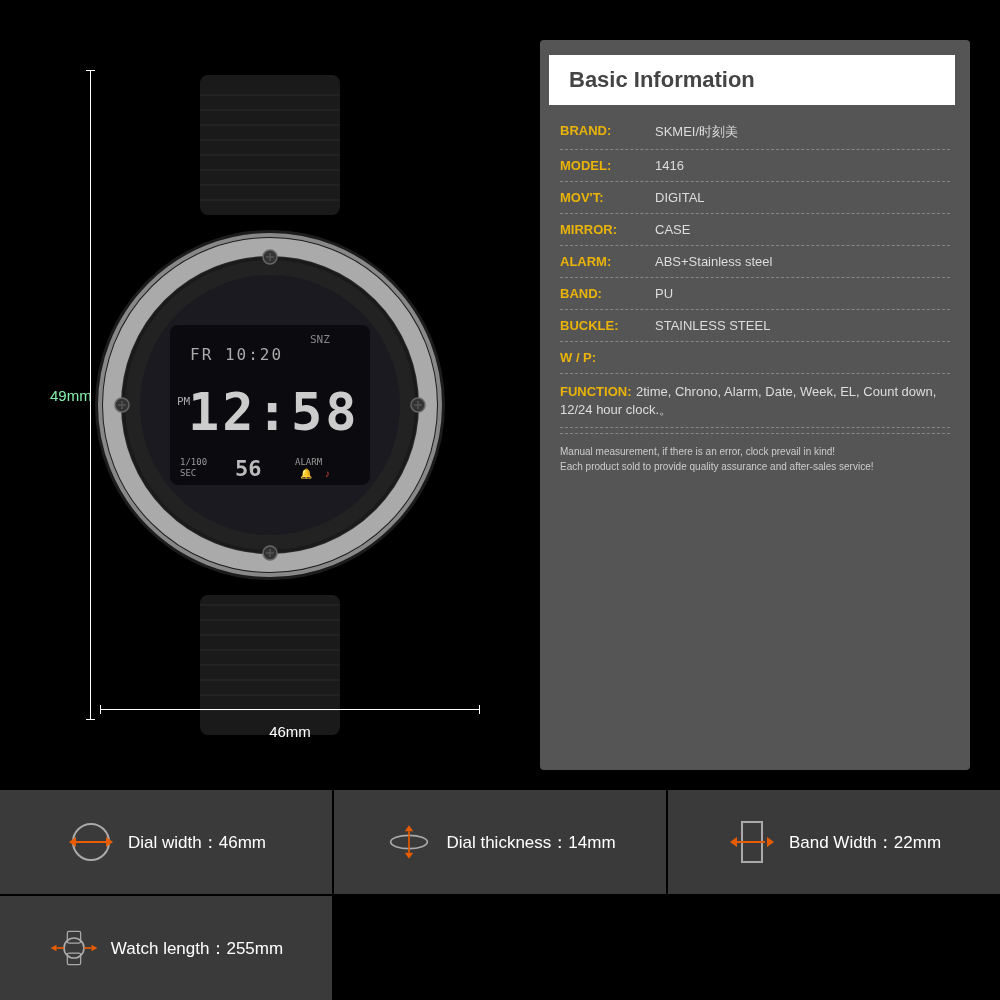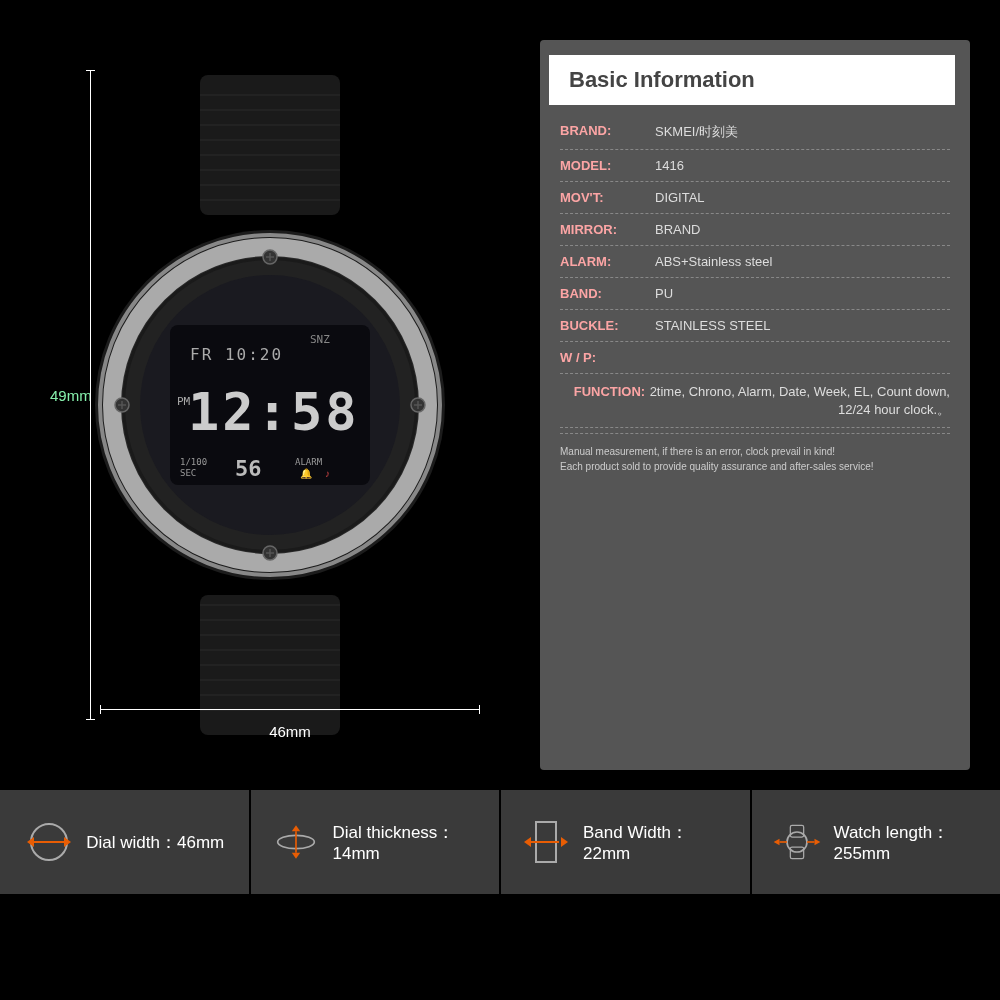--- a/index.html
+++ b/index.html
@@ -125,36 +125,35 @@
       align-items: flex-start;
       padding: 8px 0;
       border-bottom: 1px dashed #888;
     }
     .info-row:last-of-type {
       border-bottom: none;
     }
 
     .info-key {
       font-weight: bold;
-      color: #fca5a5;
+      color: #eab308;
       font-size: 13px;
       min-width: 95px;
       flex-shrink: 0;
     }
 
     .info-val {
       color: #ddd;
       font-size: 13px;
       flex: 1;
     }
 
     .info-function-row {
       padding: 8px 0;
       border-bottom: 1px dashed #888;
-      text-align: right;
     }
     .info-function-row .info-key {
       display: inline;
     }
     .info-function-row .info-val {
       display: inline;
       color: #ddd;
       font-size: 13px;
     }
 
@@ -168,21 +167,21 @@
     }
 
     
     .specs-bar {
       position: absolute;
       bottom: 0;
       left: 0;
       right: 0;
       height: 210px;
       display: grid;
-      grid-template-columns: 1fr 1fr 1fr 1fr;
+      grid-template-columns: 1fr 1fr 1fr;
       grid-template-rows: 1fr 1fr;
       gap: 2px;
       background: #000;
       border-radius: 13px;
     }
 
     .spec-cell {
       background: #3a3a3a;
       display: flex;
       align-items: center;
@@ -323,21 +322,21 @@
       </div>
 
 
       <div class="info-row">
         <span class="info-key">MOV'T:</span>
         <span class="info-val">DIGITAL</span>
       </div>
 
       <div class="info-row">
         <span class="info-key">MIRROR:</span>
-        <span class="info-val">BRAND</span>
+        <span class="info-val">CASE</span>
       </div>
 
       <div class="info-row">
         <span class="info-key">ALARM:</span>
         <span class="info-val">ABS+Stainless steel</span>
       </div>
 
       <div class="info-row">
         <span class="info-key">BAND:</span>
         <span class="info-val">PU</span>

